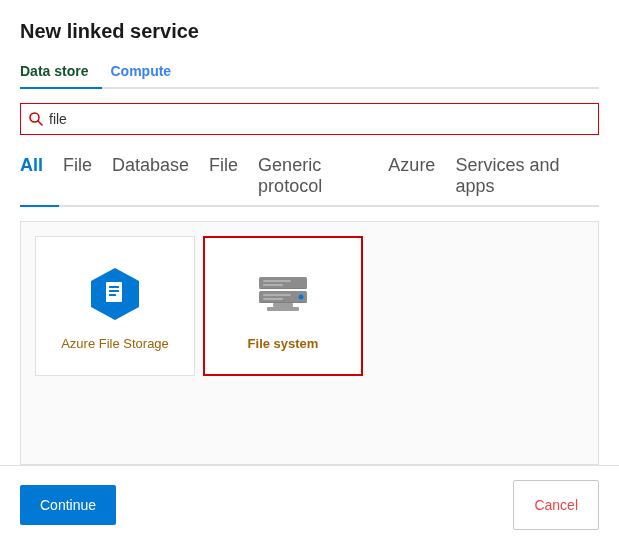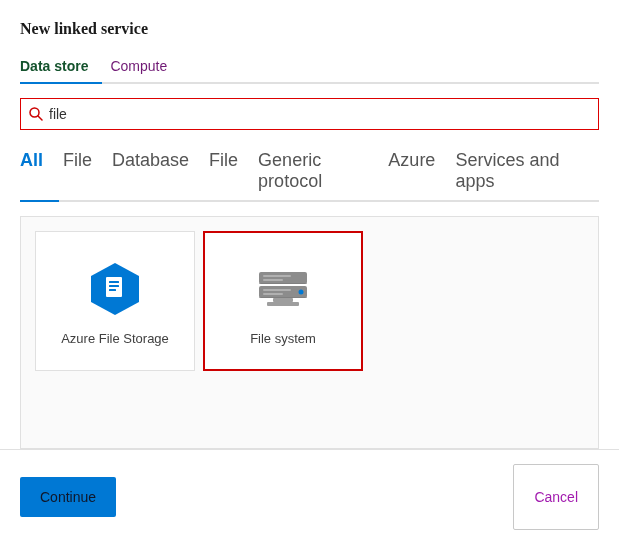--- a/index.html
+++ b/index.html
@@ -12,39 +12,39 @@
       display: flex;
       flex-direction: column;
     }
     .panel {
       flex: 1;
       display: flex;
       flex-direction: column;
       padding: 20px 20px 0 20px;
     }
     .panel-title {
-      font-size: 16px;
+      font-size: 20px;
       font-weight: 600;
       color: #1a1a1a;
       margin-bottom: 14px;
-      font-family: Liberation Serif, serif;
     }
     .tab-row {
       display: flex;
       border-bottom: 2px solid #e0e0e0;
       margin-bottom: 14px;
     }
     .tab {
       padding: 6px 14px 8px 0;
       font-size: 14px;
       cursor: pointer;
-      color: #701a75;
+      color: #3b82f6;
       border-bottom: 2px solid transparent;
       margin-bottom: -2px;
       margin-right: 8px;
+      font-weight: bold;
     }
     .tab.active {
       color: #14532d;
       border-bottom: 2px solid #0078d4;
       font-weight: 600;
     }
     .search-row {
       display: flex;
       align-items: center;
       border: 1px solid #d00;
@@ -106,56 +106,57 @@
       display: flex;
       flex-direction: column;
       align-items: center;
       justify-content: center;
       cursor: pointer;
       margin: 4px;
       padding: 10px;
     }
     .card.selected {
       border: 2px solid #cc0000;
+      font-weight: bold;
     }
     .card-icon {
       width: 64px;
       height: 64px;
       display: flex;
       align-items: center;
       justify-content: center;
       margin-bottom: 10px;
     }
     .card-label {
       font-size: 13px;
-      color: #404040;
+      color: #a16207;
       text-align: center;
     }
     .footer {
       display: flex;
       justify-content: space-between;
       align-items: center;
       padding: 14px 20px;
       border-top: 1px solid #e0e0e0;
       background: #fff;
     }
     .btn-continue {
       background: #0078d4;
-      color: #0f172a;
+      color: #ffffff;
       border: none;
       padding: 12px 20px;
       font-size: 14px;
       cursor: pointer;
       border-radius: 2px;
     }
     .btn-cancel {
       background: #fff;
-      color: #a21caf;
+      color: #ef4444;
       border: 1px solid #c8c8c8;
-      padding: 24px 20px;
+      padding: 16px 20px;
       font-size: 14px;
       cursor: pointer;
       border-radius: 2px;
     }
   </style>
 </head>
 <body>
 
 <div class="panel">
   <div class="panel-title">New linked service</div>

